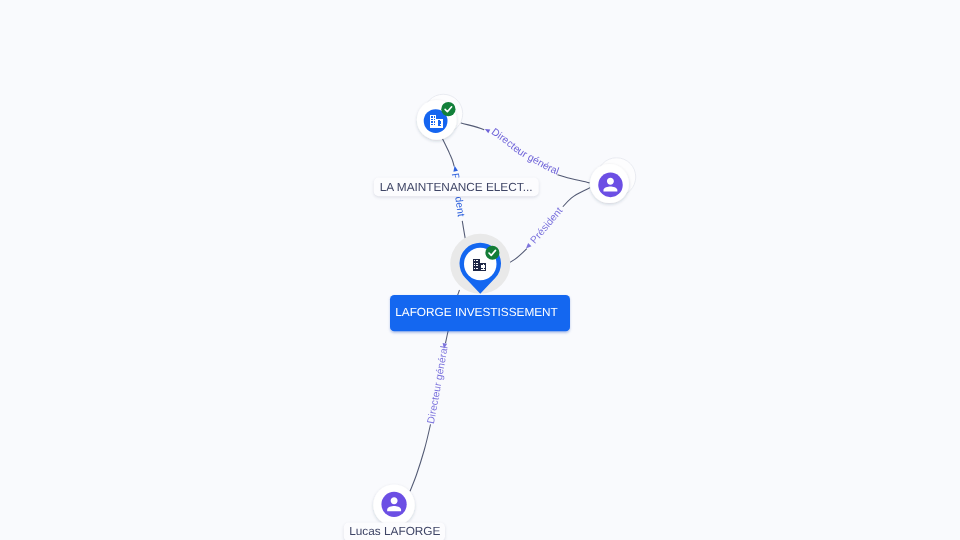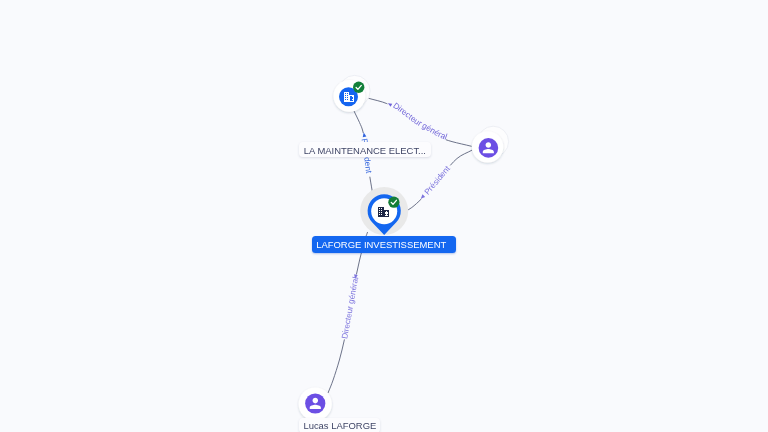--- a/index.html
+++ b/index.html
@@ -13,21 +13,21 @@
   .edge-path{fill:none;stroke:#535a74;stroke-width:0.85;}
   .elabel{font-family:"Liberation Sans",sans-serif;font-size:8.2px;
           -webkit-font-smoothing:antialiased;}
   svg.layer{will-change:transform;}
   .chip{position:absolute;background:#fcfcfe;border-radius:4px;
         box-shadow:0 1px 2.5px rgba(40,50,90,0.14);
         font-size:9.45px;color:#3f4566;white-space:nowrap;
         display:flex;align-items:center;justify-content:center;
         height:15px;line-height:15px;padding-top:1px;box-sizing:border-box;}
   .chip.selected{background:#1467f0;color:#fff;border-radius:3.5px;
-        box-shadow:0 1px 2px rgba(20,70,190,0.30);height:17px;line-height:14.5px;
+        box-shadow:0 1px 2px rgba(20,70,190,0.30);height:29px;line-height:14.5px;
         justify-content:flex-start;padding-left:3.8px;padding-top:1px;}
 </style>
 </head>
 <body>
 
 <div id="stage">
 
   <svg class="layer" viewBox="0 0 768 432">
     <defs>
       <filter id="softshadow" x="-60%" y="-60%" width="220%" height="220%">
@@ -144,15 +144,15 @@
       <circle cx="315.2" cy="404.1" r="16.6" fill="#ffffff" filter="url(#softshadow)"></circle>
       <circle cx="315.25" cy="403.5" r="10.1" fill="#6c4fe4"></circle>
       <g transform="translate(306.97,395.05) scale(0.694)" fill="#ffffff">
         <path d="M12 12c2.21 0 4-1.79 4-4s-1.79-4-4-4-4 1.79-4 4 1.79 4 4 4zm0 2c-2.67 0-8 1.34-8 4v2h16v-2c0-2.66-5.33-4-8-4z"></path>
       </g>
     </g>
   </svg>
 
   <div class="chip" style="left:299px;top:110.3px;width:131.8px;margin-top:32px;">LA MAINTENANCE ELECT...</div>
   <div class="chip selected" style="left:312.4px;top:235.8px;width:144.1px;">LAFORGE INVESTISSEMENT</div>
-  <div class="chip" style="left:275.3px;top:417.5px;width:81.1px;margin-left:24px;">Lucas LAFORGE</div>
+  <div class="chip" style="left:275.3px;top:417.5px;width:81.1px;">Lucas LAFORGE</div>
 
 </div>
 
 </body></html>

